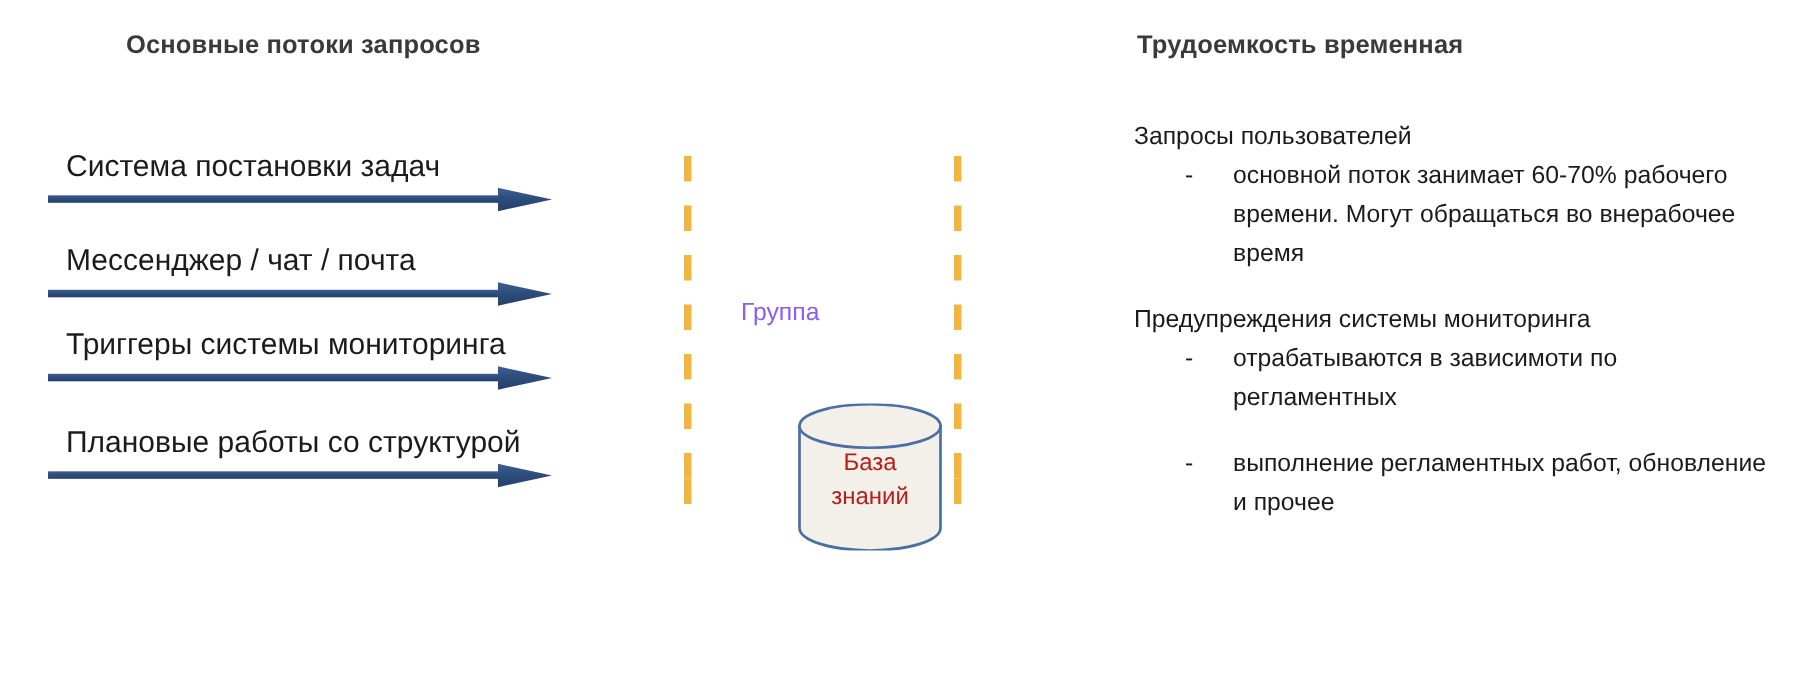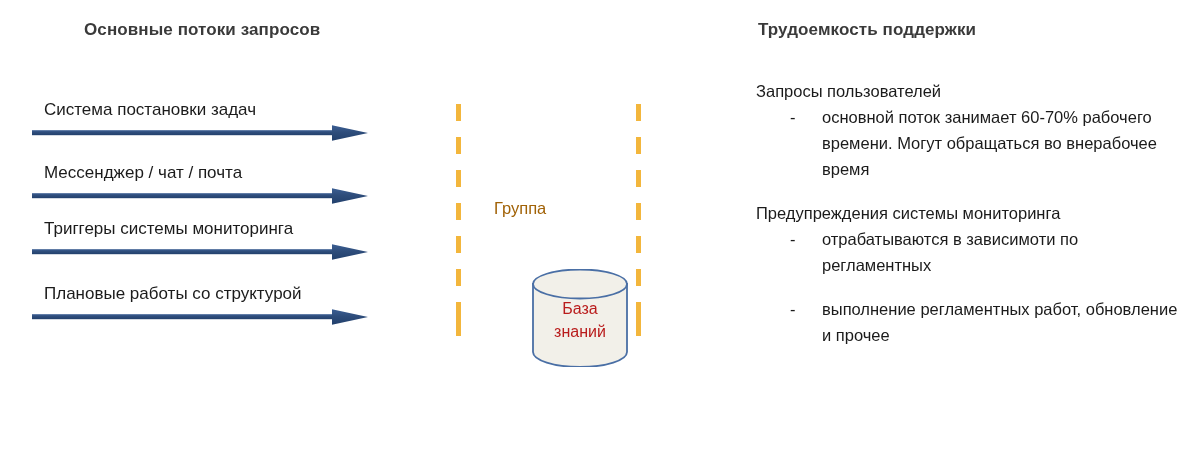--- a/index.html
+++ b/index.html
@@ -42,21 +42,21 @@
   }
   .flow-item {
     position: absolute;
     left: 0;
     width: 420px;
   }
   .flow-label {
     position: absolute;
     left: 44px;
     top: 0;
-    font-size: 17px;
+    font-size: 20px;
     color: #1b1b1b;
     white-space: nowrap;
   }
   .flow-arrow {
     position: absolute;
     left: 32px;
     top: 24px;
     width: 336px;
     height: 18px;
   }
@@ -78,21 +78,21 @@
     height: 17px;
     background: #f3b63c;
   }
 
   #group-label {
     position: absolute;
     left: 494px;
     top: 196px;
     width: 140px;
     font-size: 16.5px;
-    color: #a16207;
+    color: #8b5cf6;
     line-height: 24px;
   }
   #group-label .line { display: block; }
 
   
   #cylinder {
     position: absolute;
     left: 531px;
     top: 269px;
     width: 98px;
@@ -140,21 +140,21 @@
     color: #1b1b1b;
   }
 </style>
 </head>
 <body>
 
 <div id="slide">
 
   <div class="heading" id="heading-left">Основные потоки запросов</div>
 
-  <div class="heading" id="heading-right">Трудоемкость поддержки</div>
+  <div class="heading" id="heading-right">Трудоемкость временная</div>
 
   <div id="flow-column">
 
     <div class="flow-item" style="top:100px;">
       <div class="flow-label">Система постановки задач</div>
       <div class="flow-arrow">
         <svg width="336" height="18" viewBox="0 0 336 18">
           <defs>
             <linearGradient id="ag0" x1="0" y1="0" x2="0" y2="1">
               <stop offset="0%" stop-color="#3c5f94"></stop>

